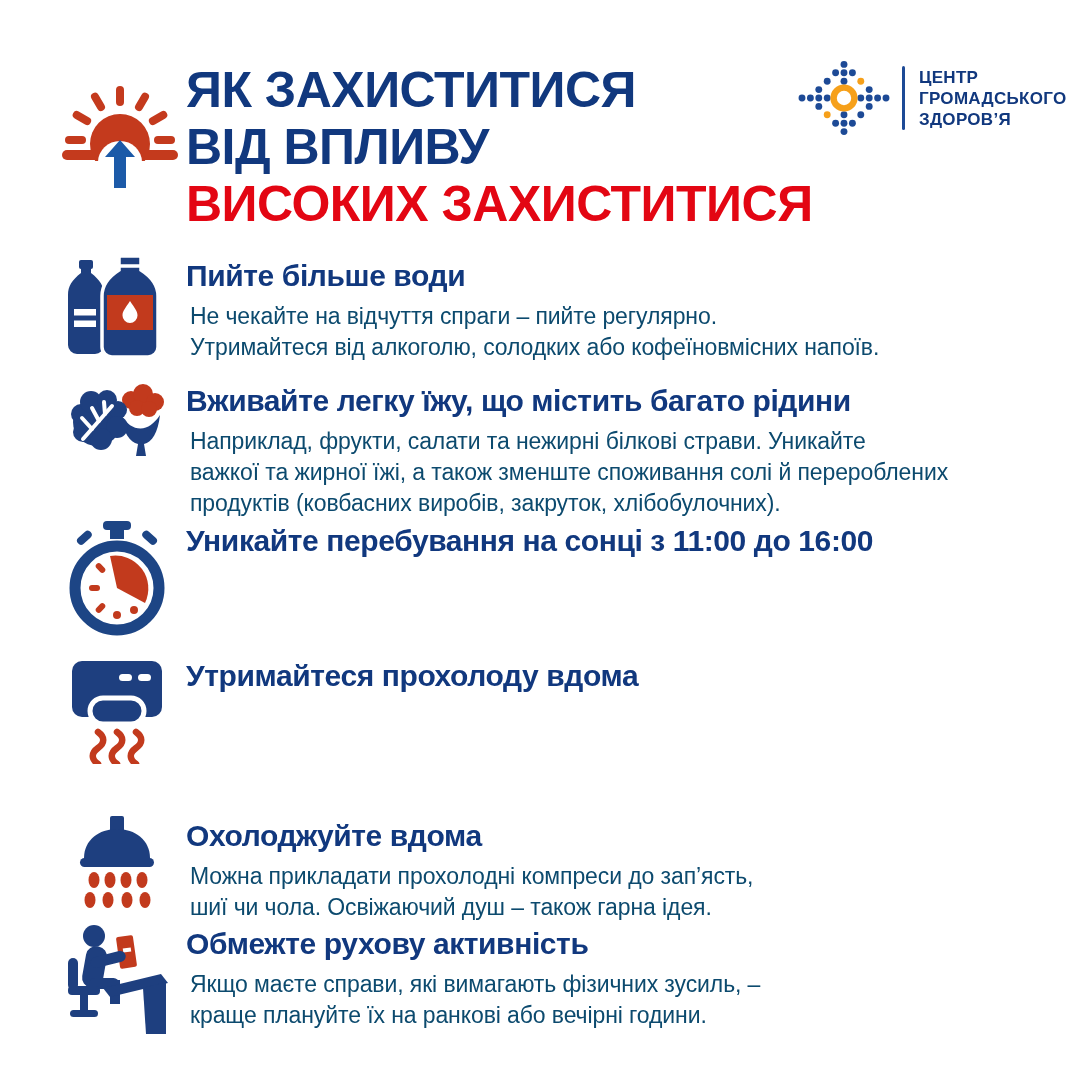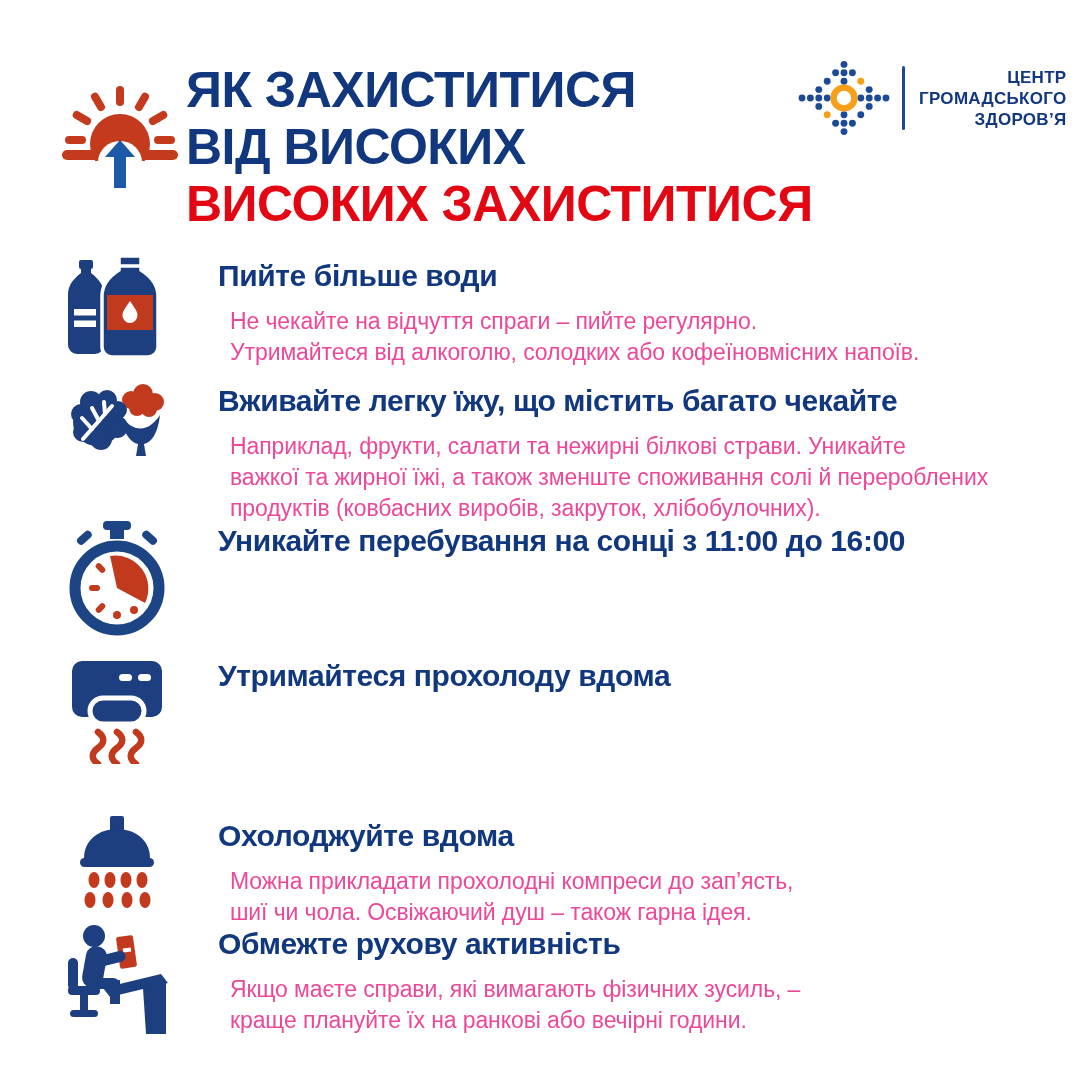--- a/index.html
+++ b/index.html
@@ -8,27 +8,27 @@
     font-family:"Liberation Sans",sans-serif;
   }
   
   .sun-wrap{position:absolute;left:60px;top:66px;width:122px;height:128px;}
   .title{position:absolute;left:186px;top:62px;font-weight:700;font-size:50px;line-height:57px;letter-spacing:-0.5px;}
   .title .t-navy{color:#11387e;}
   .title .t-red{color:#e30613;}
   .logo{position:absolute;left:796px;top:50px;display:flex;align-items:center;}
   .logo-mark{width:96px;height:96px;}
   .logo-sep{width:3px;height:64px;background:#1d4a96;margin:0 14px 0 10px;border-radius:2px;}
-  .logo-text{color:#11387e;font-weight:700;font-size:17px;line-height:21px;letter-spacing:0.3px;text-align:right;}
+  .logo-text{color:#11387e;font-weight:700;font-size:17px;line-height:21px;letter-spacing:0.3px;}
   
-  .section{position:absolute;left:62px;display:flex;width:960px;gap:32px;}
+  .section{position:absolute;left:62px;display:flex;width:960px;}
   .icon-box{width:110px;min-width:110px;display:flex;justify-content:center;align-items:flex-start;}
   .text-col{margin-left:14px;padding-top:2px;}
   .sec-h{margin:0 0 7px;color:#11387e;font-weight:700;font-size:30px;line-height:36px;letter-spacing:-0.4px;}
-  .sec-p{margin:12px;color:#ec4899;font-size:23px;line-height:31px;white-space:pre-line;letter-spacing:-0.1px;}
+  .sec-p{margin:4px;color:#0c4a6e;font-size:23px;line-height:31px;white-space:pre-line;letter-spacing:-0.1px;}
   svg{display:block;}
 </style>
 </head>
 <body>
 
 <div class="canvas">
 
   <div class="sun-wrap">
     <svg width="122" height="128" viewBox="0 0 122 128">
       <g stroke="#c43a1d" stroke-width="8" stroke-linecap="round">
@@ -43,21 +43,21 @@
       <circle cx="60" cy="78" r="30" fill="#c43a1d"></circle>
       <rect x="2" y="84" width="116" height="10" rx="5" fill="#c43a1d"></rect>
       <rect x="0" y="95" width="122" height="33" fill="#ffffff"></rect>
       <path d="M38,96 A22,21 0 0 1 82,96 Z" fill="#ffffff"></path>
       <polygon points="60,74 45,91 54,91 54,122 66,122 66,91 75,91" fill="#1c5aa8"></polygon>
     </svg>
   </div>
 
   <div class="title">
     <div class="t-navy">ЯК ЗАХИСТИТИСЯ</div>
-    <div class="t-navy">ВІД ВИСОКИХ</div>
+    <div class="t-navy">ВІД ВПЛИВУ</div>
     <div class="t-red">ВИСОКИХ ЗАХИСТИТИСЯ</div>
   </div>
 
   <div class="logo">
     <div class="logo-mark">
       <svg width="96" height="96" viewBox="0 0 120 120">
         <g fill="#1d4a96">
           <circle cx="60" cy="18" r="4.3"></circle>
           <circle cx="49.5" cy="28.5" r="4.3"></circle>
             <circle cx="60" cy="28.5" r="4.3"></circle>
@@ -145,21 +145,21 @@
         </g>
         <g stroke="#fff" stroke-width="4" stroke-linecap="round" fill="none">
           <path d="M16,58 L45,25"></path>
           <path d="M25,48 L15,37"></path>
           <path d="M32,40 L25,27"></path>
           <path d="M38,33 L37,21"></path>
         </g>
       </svg>
     </div>
     <div class="text-col">
-      <h2 class="sec-h">Вживайте легку їжу, що містить багато чекайте</h2>
+      <h2 class="sec-h">Вживайте легку їжу, що містить багато рідини</h2>
       <p class="sec-p">Наприклад, фрукти, салати та нежирні білкові страви. Уникайте
 важкої та жирної їжі, а також зменште споживання солі й перероблених
 продуктів (ковбасних виробів, закруток, хлібобулочних).</p>
     </div>
   </div>
 
   <div class="section" style="top:521px">
     <div class="icon-box">
       <svg width="106" height="118" viewBox="0 0 106 118">
         <g fill="#1d4585">

